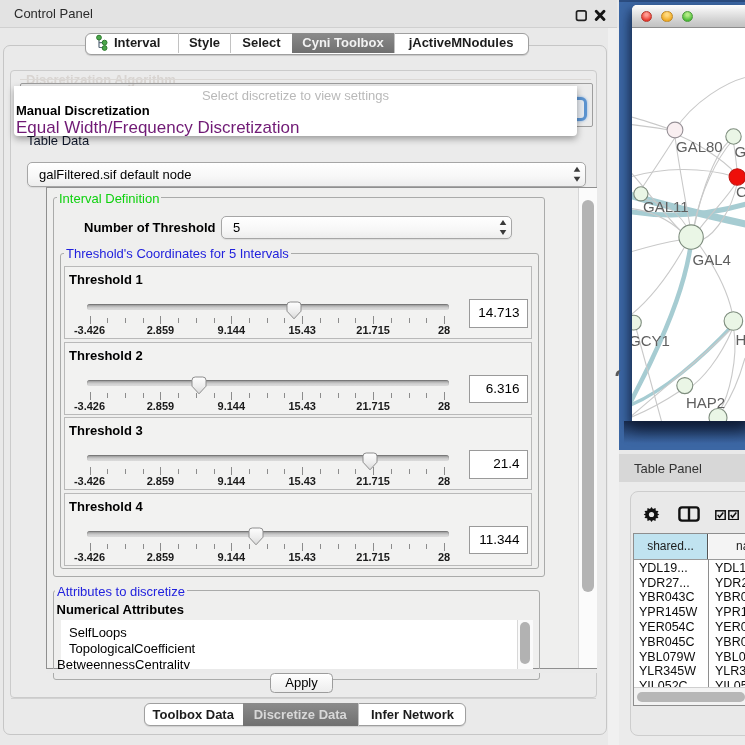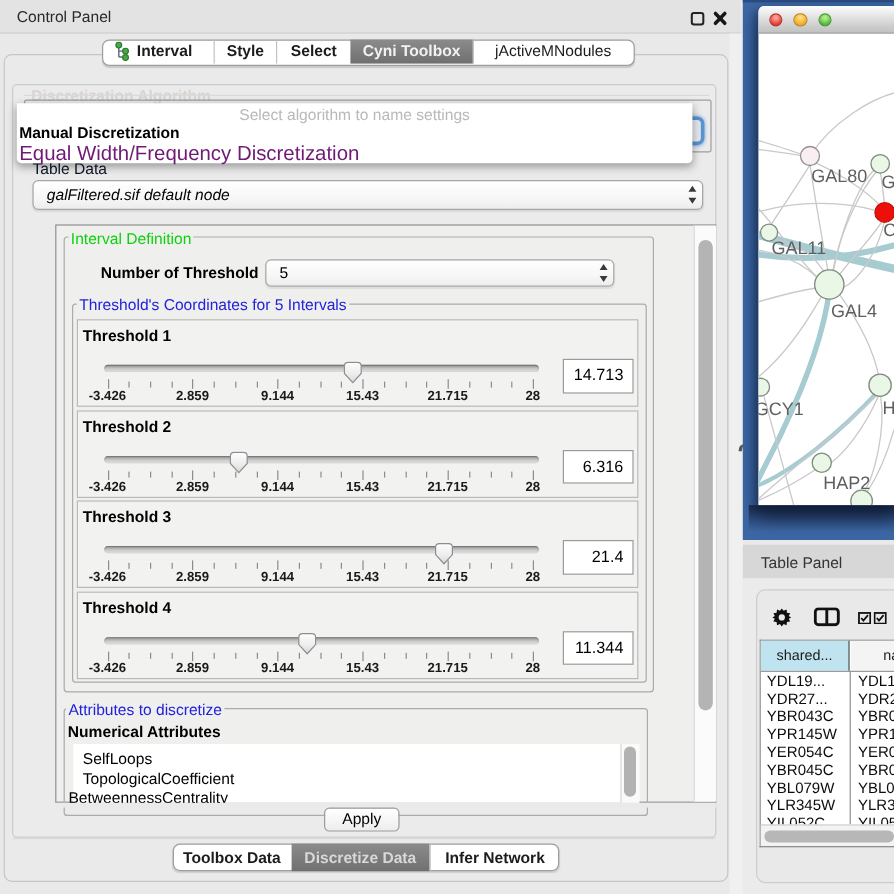--- a/index.html
+++ b/index.html
@@ -24,37 +24,37 @@
     <rect x="3.5" y="2.8" width="9.6" height="9.6" rx="1.8" fill="none" stroke="#222" stroke-width="1.7"></rect>
     <path d="M23.2 3.2 L31.0 11.4 M31.0 3.2 L23.2 11.4" stroke="#161616" stroke-width="2.9" stroke-linecap="round"></path>
   </svg>
 <div class="abs" style="left:3px;top:45px;width:604px;height:690px;background:#eaeaea;border:1px solid #c6c6c6;border-radius:7px;box-sizing:border-box;"></div>
 <div class="abs" style="left:10px;top:70px;width:587px;height:628px;background:#ebebeb;border:1px solid #cbcbcb;border-radius:4px;box-sizing:border-box;"></div>
 <div class="abs" style="left:85px;top:32.5px;width:442px;height:20px;border:1px solid #9f9f9f;border-radius:6px;background:#fff;box-shadow:0 1px 1px rgba(0,0,0,0.15);overflow:hidden;"></div>
 <div class="lbl" style="left:85px;top:32.5px;width:93px;height:20px;line-height:20px;font-size:13px;font-weight:bold;box-sizing:border-box;color:#1c1c1c;text-align:left;padding-left:29px;">Interval</div>
 <div class="lbl" style="left:178px;top:32.5px;width:52px;height:20px;line-height:20px;font-size:13px;font-weight:bold;box-sizing:border-box;color:#1c1c1c;text-align:center;border-left:1px solid #c2c2c2;">Style</div>
 <div class="lbl" style="left:230px;top:32.5px;width:62px;height:20px;line-height:20px;font-size:13px;font-weight:bold;box-sizing:border-box;color:#1c1c1c;text-align:center;border-left:1px solid #c2c2c2;">Select</div>
 <div class="lbl" style="left:292px;top:32.5px;width:102px;height:20px;line-height:20px;font-size:13px;font-weight:bold;box-sizing:border-box;background:linear-gradient(#8b8b8b,#6f6f6f);color:#f2f2f2;border-radius:0;text-align:center;">Cyni Toolbox</div>
-<div class="lbl" style="left:394px;top:32.5px;width:133px;height:20px;line-height:20px;font-size:13px;font-weight:normal;box-sizing:border-box;color:#1c1c1c;text-align:center;border-left:1px solid #c2c2c2;">jActiveMNodules</div>
+<div class="lbl" style="left:394px;top:32.5px;width:133px;height:20px;line-height:20px;font-size:13px;font-weight:bold;box-sizing:border-box;color:#1c1c1c;text-align:center;border-left:1px solid #c2c2c2;">jActiveMNodules</div>
 <svg class="abs" style="left:94px;top:34px;" width="16" height="17" viewBox="0 0 16 17">
     <path d="M5 4 L5 13.5 M5 8.6 L10 8.6 M5 13.5 L10 13.5" stroke="#5a6b7a" stroke-width="1.2" fill="none"></path>
     <circle cx="5" cy="3.6" r="2.4" fill="#4aa64a" stroke="#2c7a2c" stroke-width="1"></circle>
     <circle cx="10.6" cy="8.6" r="2.4" fill="#4aa64a" stroke="#2c7a2c" stroke-width="1"></circle>
     <circle cx="10.6" cy="14" r="2.4" fill="#4aa64a" stroke="#2c7a2c" stroke-width="1"></circle>
   </svg>
 <div class="lbl" style="left:26px;top:72px;font-size:13px;font-weight:bold;color:#d8d4d1;">Discretization Algorithm</div>
 <div class="abs" style="left:20px;top:79px;width:571px;height:1px;background:#dbd8d5;"></div>
 <div class="abs" style="left:20px;top:83px;width:572.5px;height:43.5px;border:1px solid #9e9e9e;border-radius:2px;box-sizing:border-box;"></div>
 <div class="abs" style="left:480px;top:96.5px;width:107px;height:24px;border-radius:6px;background:#e4e9ef;border:3px solid #5b93cf;box-shadow:0 0 3px #86b1e2;box-sizing:border-box;"></div>
 <div class="lbl" style="left:27px;top:133px;font-size:13px;color:#0f172a;">Table Data</div>
 <div class="abs" style="left:14px;top:86px;width:563px;height:50px;background:#ffffff;border-radius:0 0 4px 4px;box-shadow:0 3px 7px rgba(0,0,0,0.35);"></div>
-<div class="lbl" style="left:14px;top:88px;width:563px;text-align:center;font-size:13px;color:#b9b9b9;">Select algorithm to name settings</div>
+<div class="lbl" style="left:14px;top:88px;width:563px;text-align:center;font-size:13px;color:#b9b9b9;">Select discretize to view settings</div>
 <div class="lbl" style="left:16px;top:102.5px;font-size:13px;font-weight:bold;color:#000;">Manual Discretization</div>
 <div class="lbl" style="left:16px;top:117.5px;font-size:17px;color:#701a75;">Equal Width/Frequency Discretization</div>
-<div class="combo" style="left:27px;top:150px;width:557px;height:22.5px;font-style:italic;">
+<div class="combo" style="left:27px;top:162px;width:557px;height:22.5px;">
     <div class="txt" style="left:11px;font-size:13px;">galFiltered.sif default node</div>
     <svg class="abs" style="left:543px;top:0;" width="12" height="22.5" viewBox="0 0 12 22.5">
       <path d="M6 3.75 L9.3 8.75 L2.7 8.75 Z" fill="#3a3a3a"></path>
       <path d="M6 18.75 L9.3 13.75 L2.7 13.75 Z" fill="#3a3a3a"></path>
     </svg>
   </div>
 <div class="abs" style="left:46px;top:187px;width:551px;height:482px;background:#efefee;border:1px solid #8f8f8f;box-sizing:border-box;overflow:hidden;"></div>
 <div class="abs" style="left:578px;top:188px;width:18px;height:480px;background:#fbfbfb;border-left:1px solid #d6d6d6;"></div>
 <div class="abs" style="left:581.5px;top:200px;width:12px;height:392px;background:#b4b4b4;border-radius:6px;"></div>
 <div class="grp" style="left:52.5px;top:197px;width:490px;height:378px;"></div>

